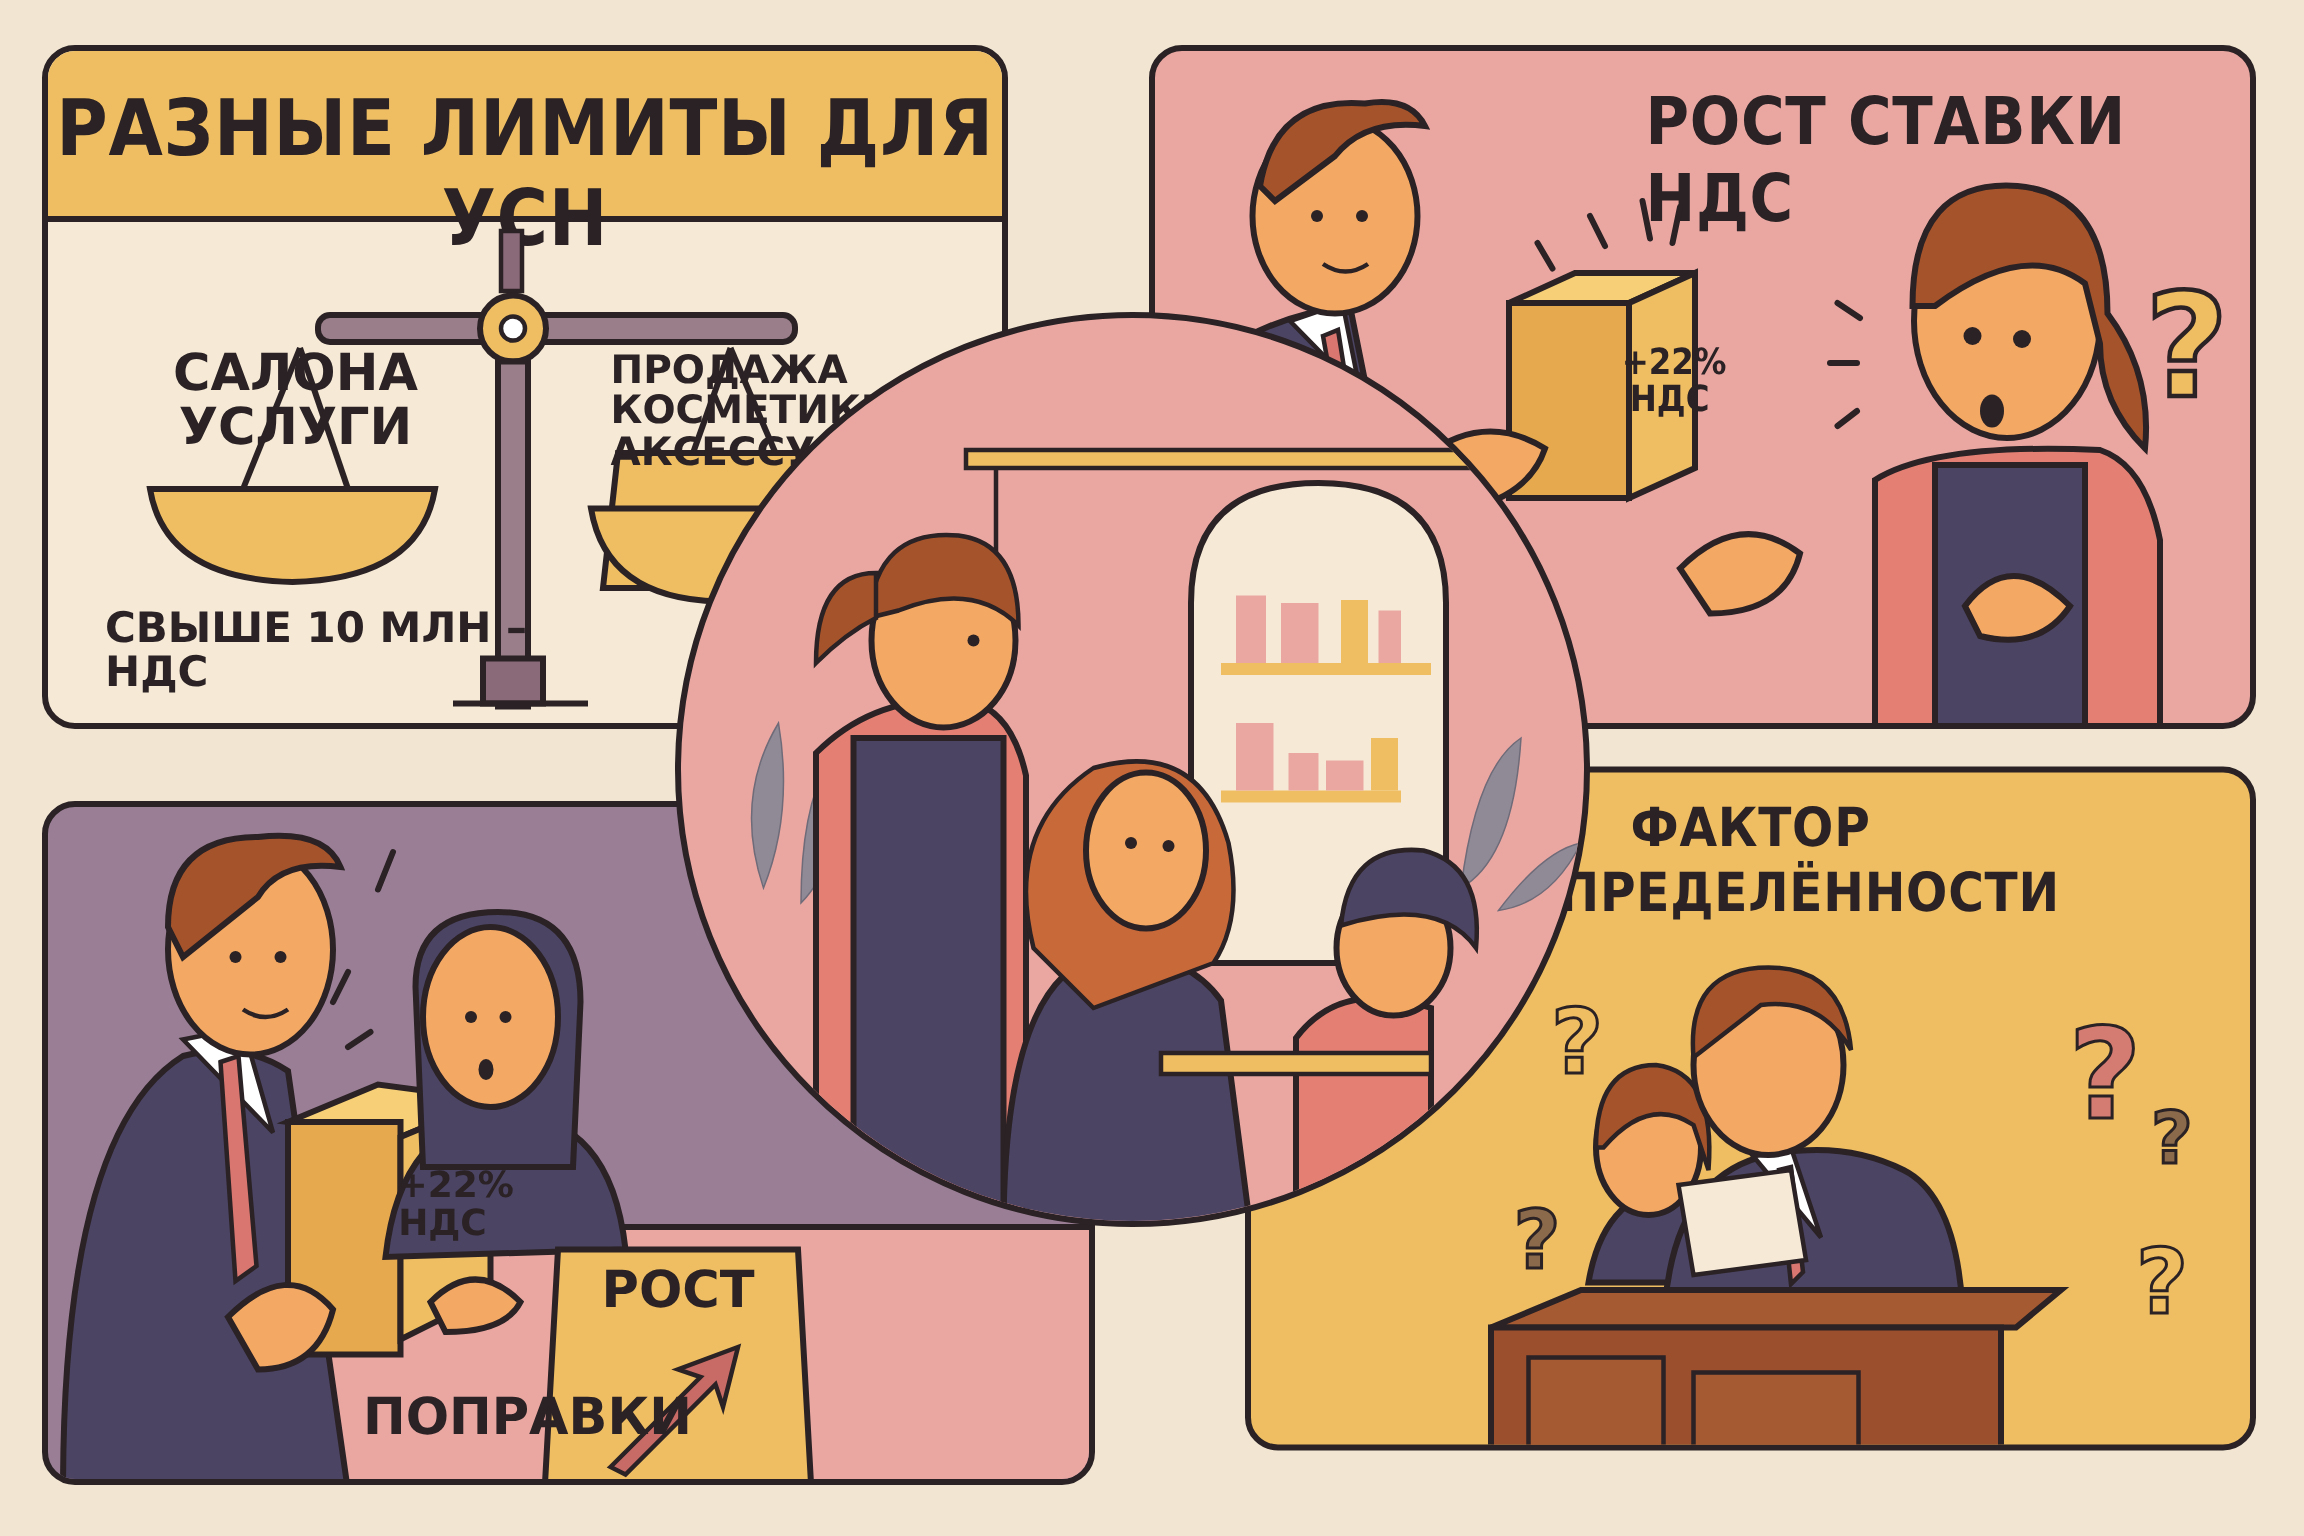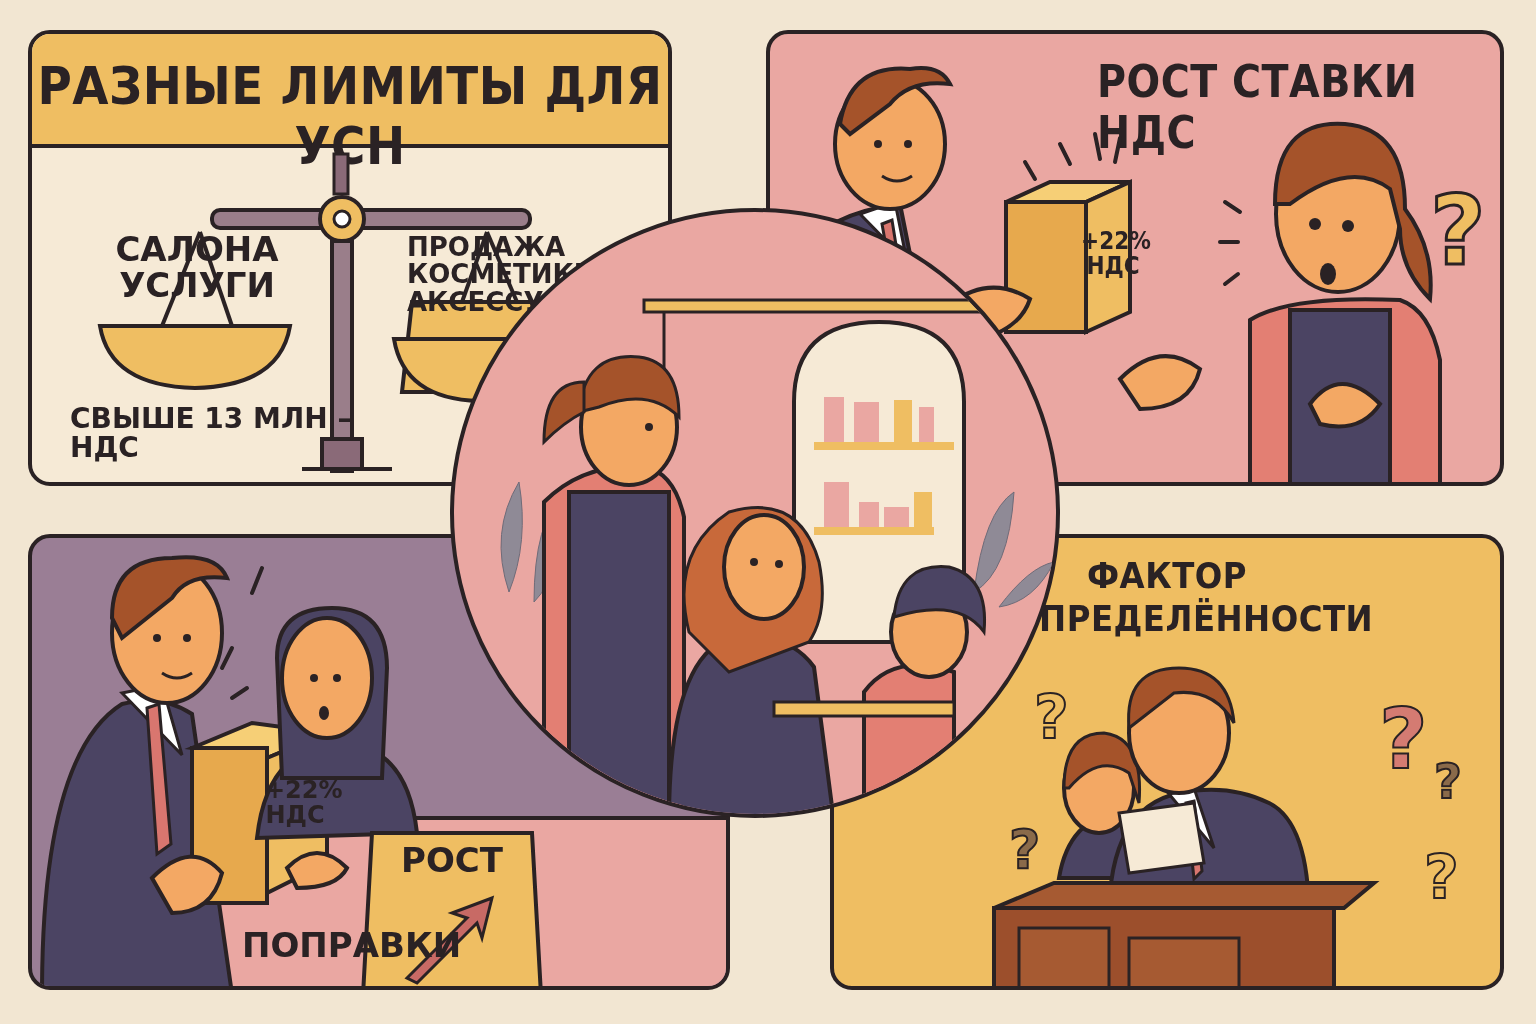--- a/index.html
+++ b/index.html
@@ -39,21 +39,21 @@
   <div class="lbl" style="left:65px;top:198px;width:200px;font-size:34px;">
     <div>САЛОНА</div>
     <div>УСЛУГИ</div>
   </div>
   <div class="lbl" style="left:375px;top:200px;width:150px;font-size:26px;">
     <div>ПРОДАЖА</div>
     <div>КОСМЕТИКИ</div>
     <div>АКСЕССУАРОВ</div>
   </div>
   <div class="lbl" style="left:38px;top:370px;width:360px;font-size:28px;text-align:left;">
-    <div>СВЫШЕ 13 МЛН – НДС</div>
+    <div>СВЫШЕ 10 МЛН – НДС</div>
   </div>
 </div>
 
 <div class="panel" style="left:766px;top:30px;width:738px;height:456px;background:#eaa7a2;">
   <div class="title" style="position:absolute;left:290px;top:22px;font-size:44px;margin-left:37px;">РОСТ СТАВКИ НДС</div>
   <svg width="738" height="456">
 
     <path d="M20 230 q30 -50 110 -60 l30 150 h-140z" fill="#4b4463" stroke="#2a2224" stroke-width="4"></path>
     <path d="M90 180 l35 -12 l12 60 z" fill="#fff" stroke="#2a2224" stroke-width="3"></path>
     <path d="M112 190 l10 -4 l8 50 l-8 10z" fill="#d9766f" stroke="#2a2224" stroke-width="3"></path>
@@ -133,21 +133,21 @@
     <path d="M375 440 l60 -60 l-15 -5 l40 -15 l-10 40 l-5 -15 l-60 60z" fill="#c86a65" stroke="#2a2224" stroke-width="3"></path>
   </svg>
   <div class="lbl" style="left:233px;top:240px;width:60px;font-size:24px;">
     <div>+22%</div>
     <div>НДС</div>
   </div>
   <div class="lbl" style="left:350px;top:305px;width:140px;font-size:34px;">РОСТ</div>
   <div class="lbl" style="left:210px;top:390px;width:160px;font-size:34px;">ПОПРАВКИ</div>
 </div>
 
-<div class="panel" style="left:830px;top:534px;width:674px;height:456px;background:#efbe62;">
+<div class="panel" style="left:830px;top:511px;width:674px;height:456px;background:#efbe62;">
   <div class="title" style="position:absolute;left:0;top:16px;width:100%;text-align:center;font-size:36px;line-height:1.2;">
     <div>ФАКТОР</div>
     <div>НЕОПРЕДЕЛЁННОСТИ</div>
   </div>
   <svg width="674" height="456">
     <g font-family="DejaVu Sans, sans-serif" font-weight="bold" stroke="#2a2224" stroke-width="2">
       <text x="200" y="200" font-size="60" fill="#efbe62">?</text>
       <text x="335" y="170" font-size="36" fill="#8a6a4a">?</text>
       <text x="545" y="230" font-size="84" fill="#d47b72">?</text>
       <text x="600" y="260" font-size="48" fill="#8a6a4a">?</text>

